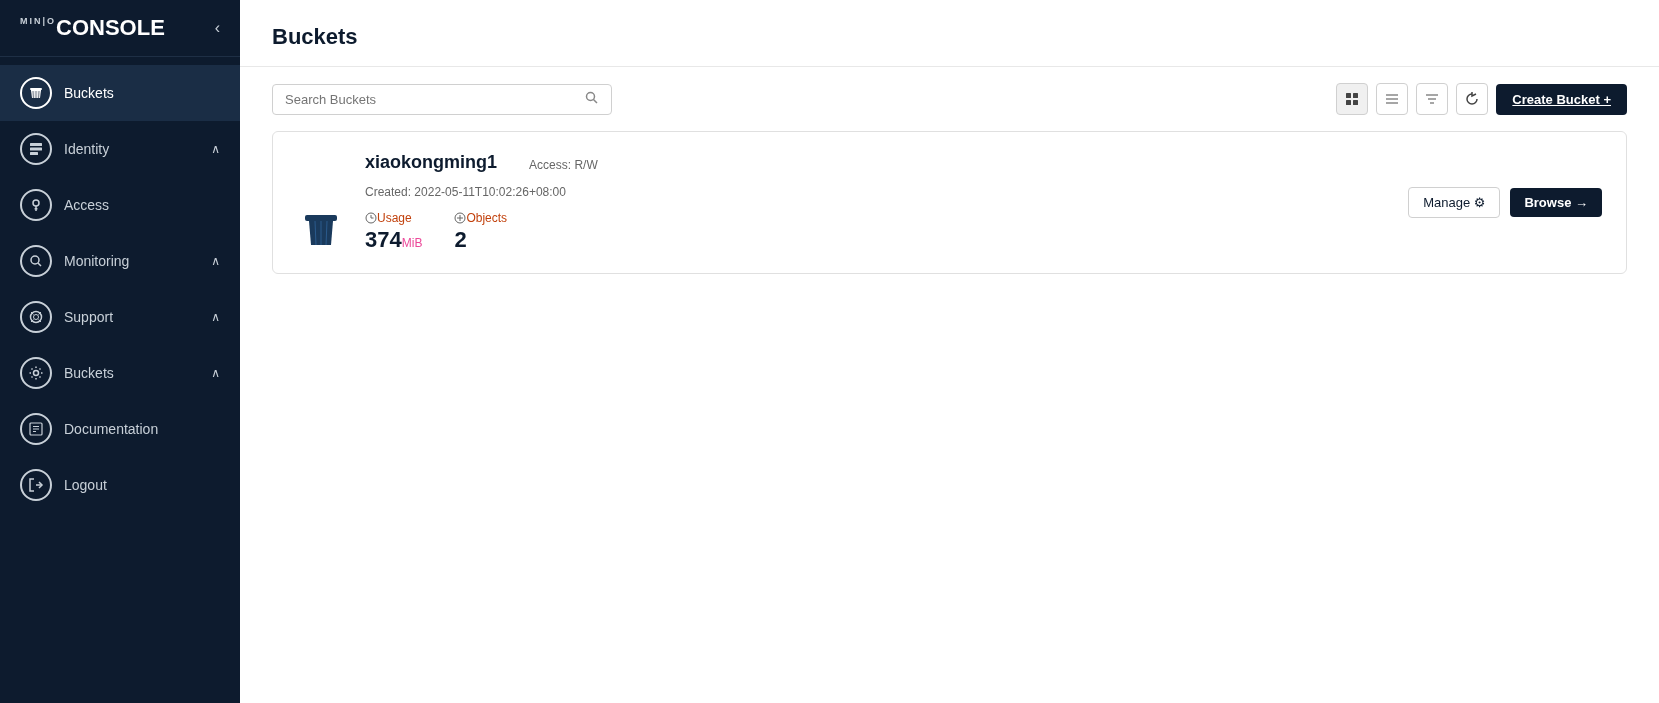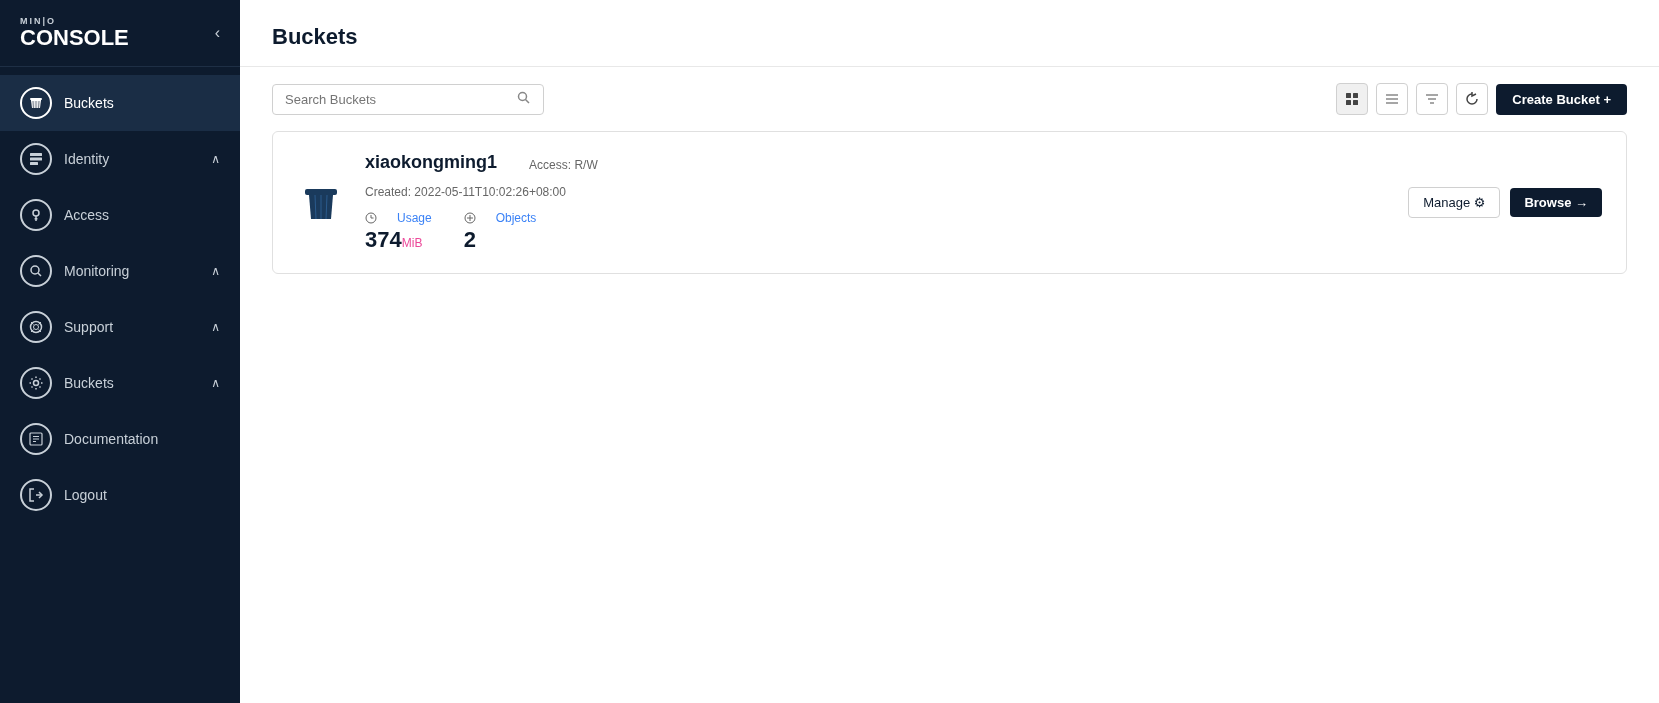--- a/index.html
+++ b/index.html
@@ -18,21 +18,21 @@
     }
     .sidebar-logo {
       padding: 16px 20px;
       display: flex;
       align-items: center;
       justify-content: space-between;
       border-bottom: 1px solid #1e2f45;
     }
     .logo-text {
       display: flex;
-      flex-direction: column;
+      flex-direction: row;
     }
     .logo-mini {
       font-size: 9px;
       font-weight: 700;
       letter-spacing: 2px;
       color: #c8d0d8;
     }
     .logo-console {
       font-size: 22px;
       font-weight: 700;
@@ -107,21 +107,21 @@
       align-items: center;
       padding: 16px 32px;
       gap: 8px;
     }
     .search-box {
       display: flex;
       align-items: center;
       border: 1px solid #d0d0d0;
       border-radius: 4px;
       padding: 6px 12px;
-      width: 272px;
+      width: 340px;
       background: #fff;
     }
     .search-box input {
       border: none;
       outline: none;
       font-size: 13px;
       color: #555;
       width: 100%;
       background: transparent;
     }
@@ -168,20 +168,21 @@
       color: #fff;
       border: none;
       border-radius: 4px;
       padding: 8px 16px;
       font-size: 13px;
       font-weight: 600;
       cursor: pointer;
       display: flex;
       align-items: center;
       gap: 6px;
+      text-decoration: underline;
     }
 
     
     .buckets-list {
       padding: 0 32px;
       overflow-y: auto;
       flex: 1;
     }
     .bucket-card {
       border: 1px solid #e0e0e0;
@@ -223,24 +224,24 @@
       display: flex;
       gap: 32px;
       margin-top: 12px;
     }
     .stat-item {
       display: flex;
       flex-direction: column;
     }
     .stat-label {
       font-size: 12px;
-      color: #3b82f6;
-      display: flex;
-      align-items: center;
-      gap: 20px;
+      color: #c2410c;
+      display: flex;
+      align-items: center;
+      gap: 0;
       margin-bottom: 2px;
     }
     .stat-value {
       font-size: 22px;
       font-weight: 600;
       color: #0d1b2e;
     }
     .stat-unit {
       font-size: 12px;
       font-weight: 400;
@@ -272,21 +273,21 @@
       padding: 7px 14px;
       font-size: 13px;
       font-weight: 600;
       cursor: pointer;
       display: flex;
       align-items: center;
       gap: 6px;
     }
     .bucket-left {
       display: flex;
-      align-items: center;
+      align-items: flex-end;
       flex: 1;
     }
     .bucket-info-col {
       display: flex;
       flex-direction: column;
     }
     .bucket-top-row {
       display: flex;
       align-items: center;
       gap: 32px;

